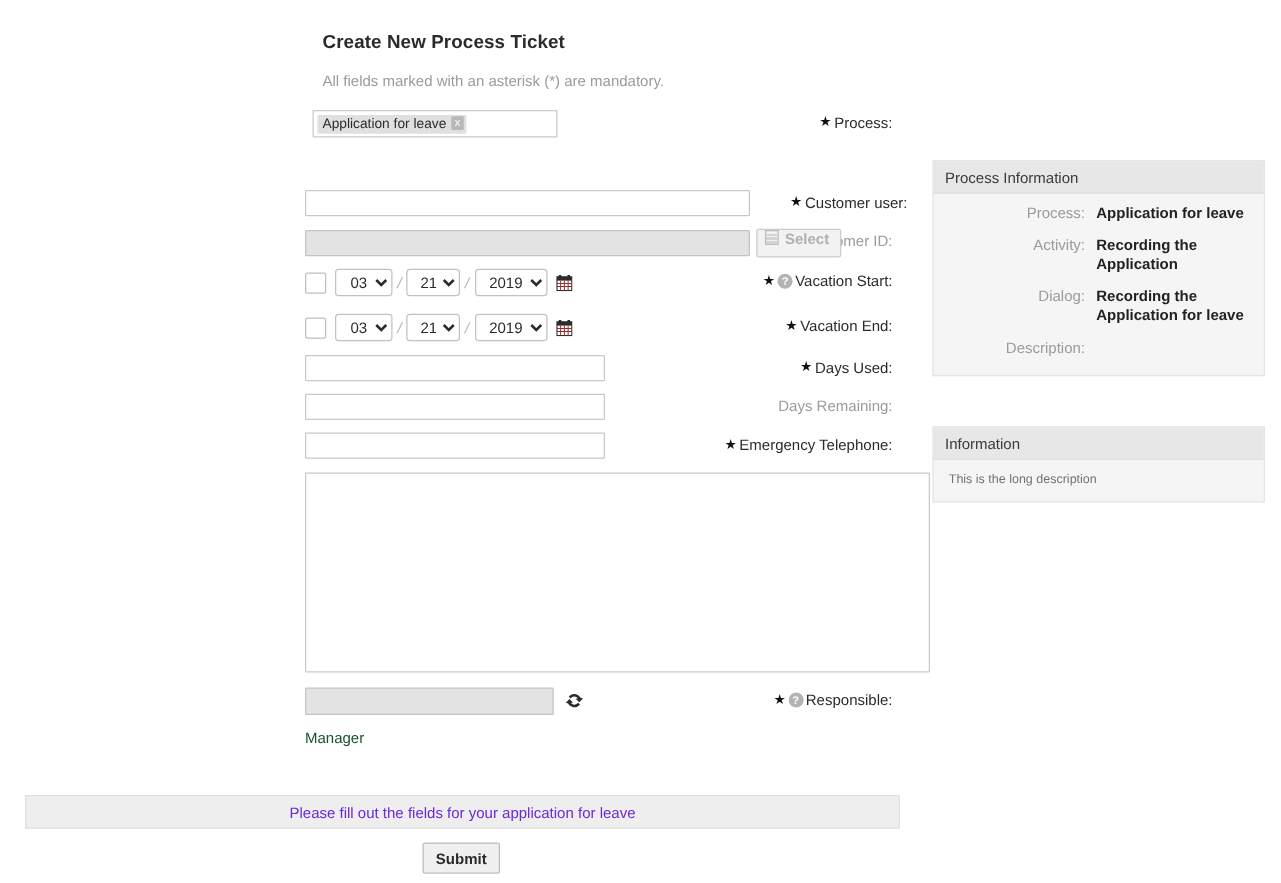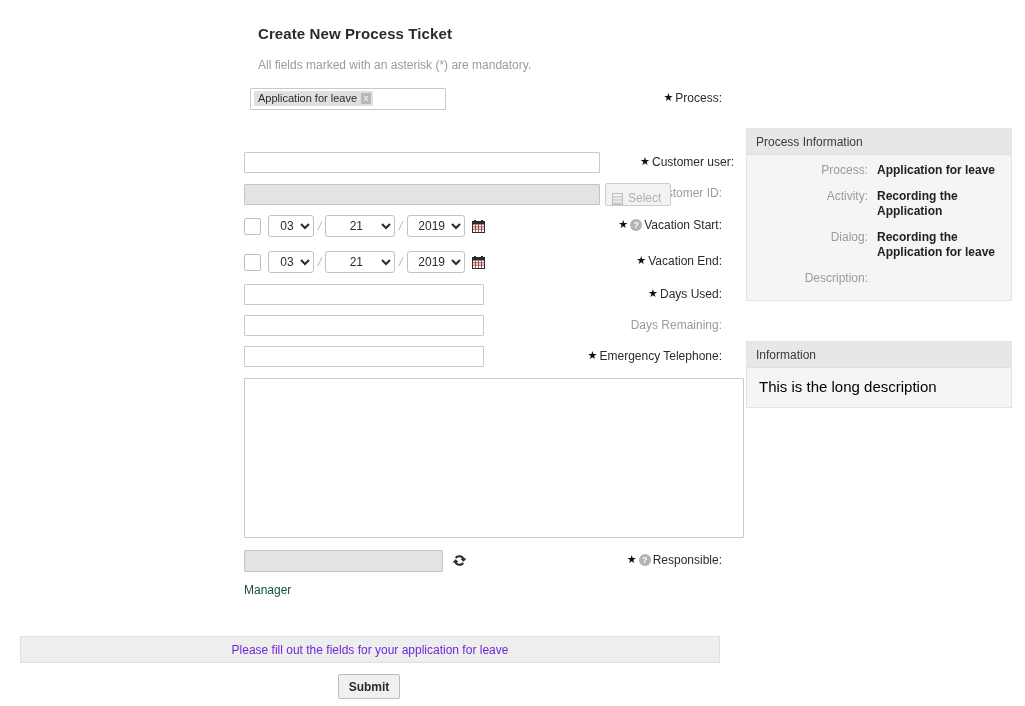--- a/index.html
+++ b/index.html
@@ -45,21 +45,21 @@
 
   
   .frow {
     position: absolute;
     left: 0;
     width: 740px;
     height: 22px;
   }
   .flabel {
     position: absolute;
-    right: 8px;
+    right: 16px;
     top: 0;
     width: 228px;
     text-align: right;
     font-size: 12px;
     color: #2b2b2b;
     white-space: nowrap;
     line-height: 20px;
     padding-right: 10px;
     box-sizing: border-box;
   }
@@ -157,23 +157,24 @@
     height: 23px;
     box-sizing: border-box;
     border: 1px solid #cccccc;
     background: #f2f2f2;
     color: #b0b0b0;
     font-size: 12px;
     font-family: "Liberation Sans", sans-serif;
     padding: 0 9px 0 6px;
     border-radius: 2px;
     display: inline-flex;
-    align-items: flex-end;
+    align-items: flex-start;
     gap: 5px;
     cursor: default;
+    font-weight: bold;
   }
   .mini-icon {
     display: inline-block;
     width: 11px;
     height: 12px;
     border: 1px solid #bdbdbd;
     background:
       linear-gradient(to bottom, transparent 0 2px, #d4d4d4 2px 4px, transparent 4px 5px,
                       #d4d4d4 5px 7px, transparent 7px 8px, #d4d4d4 8px 10px, transparent 10px);
     box-sizing: border-box;
@@ -202,21 +203,21 @@
     background: #ffffff;
     font-family: "Liberation Sans", sans-serif;
     font-size: 12px;
     color: #2b2b2b;
     border-radius: 3px;
     padding: 0 2px 0 6px;
     outline: none;
     text-align: center;
   }
   select.dsel.w-mm { width: 46px; }
-  select.dsel.w-dd { width: 70px; }
+  select.dsel.w-dd { width: 43px; }
   select.dsel.w-yy { width: 58px; }
   .dslash {
     color: #b5b5b5;
     font-size: 12px;
     padding: 0 4px;
     transform: skewX(-12deg);
   }
   .cal-icon {
     margin-left: 7px;
     width: 13px;
@@ -327,22 +328,22 @@
     font-size: 12px;
   }
   .info-val {
     flex: 1;
     color: #222222;
     font-size: 12px;
     font-weight: bold;
   }
   .desc-body {
     padding: 10px 12px 12px 12px;
-    font-size: 15px;
-    color: #000000;
+    font-size: 10px;
+    color: #737373;
   }
 </style>
 </head>
 <body>
 
 <div id="main-col">
 
   <div id="page-title">Create New Process Ticket</div>
   <div id="mandatory-note">All fields marked with an asterisk (*) are mandatory.</div>
 

